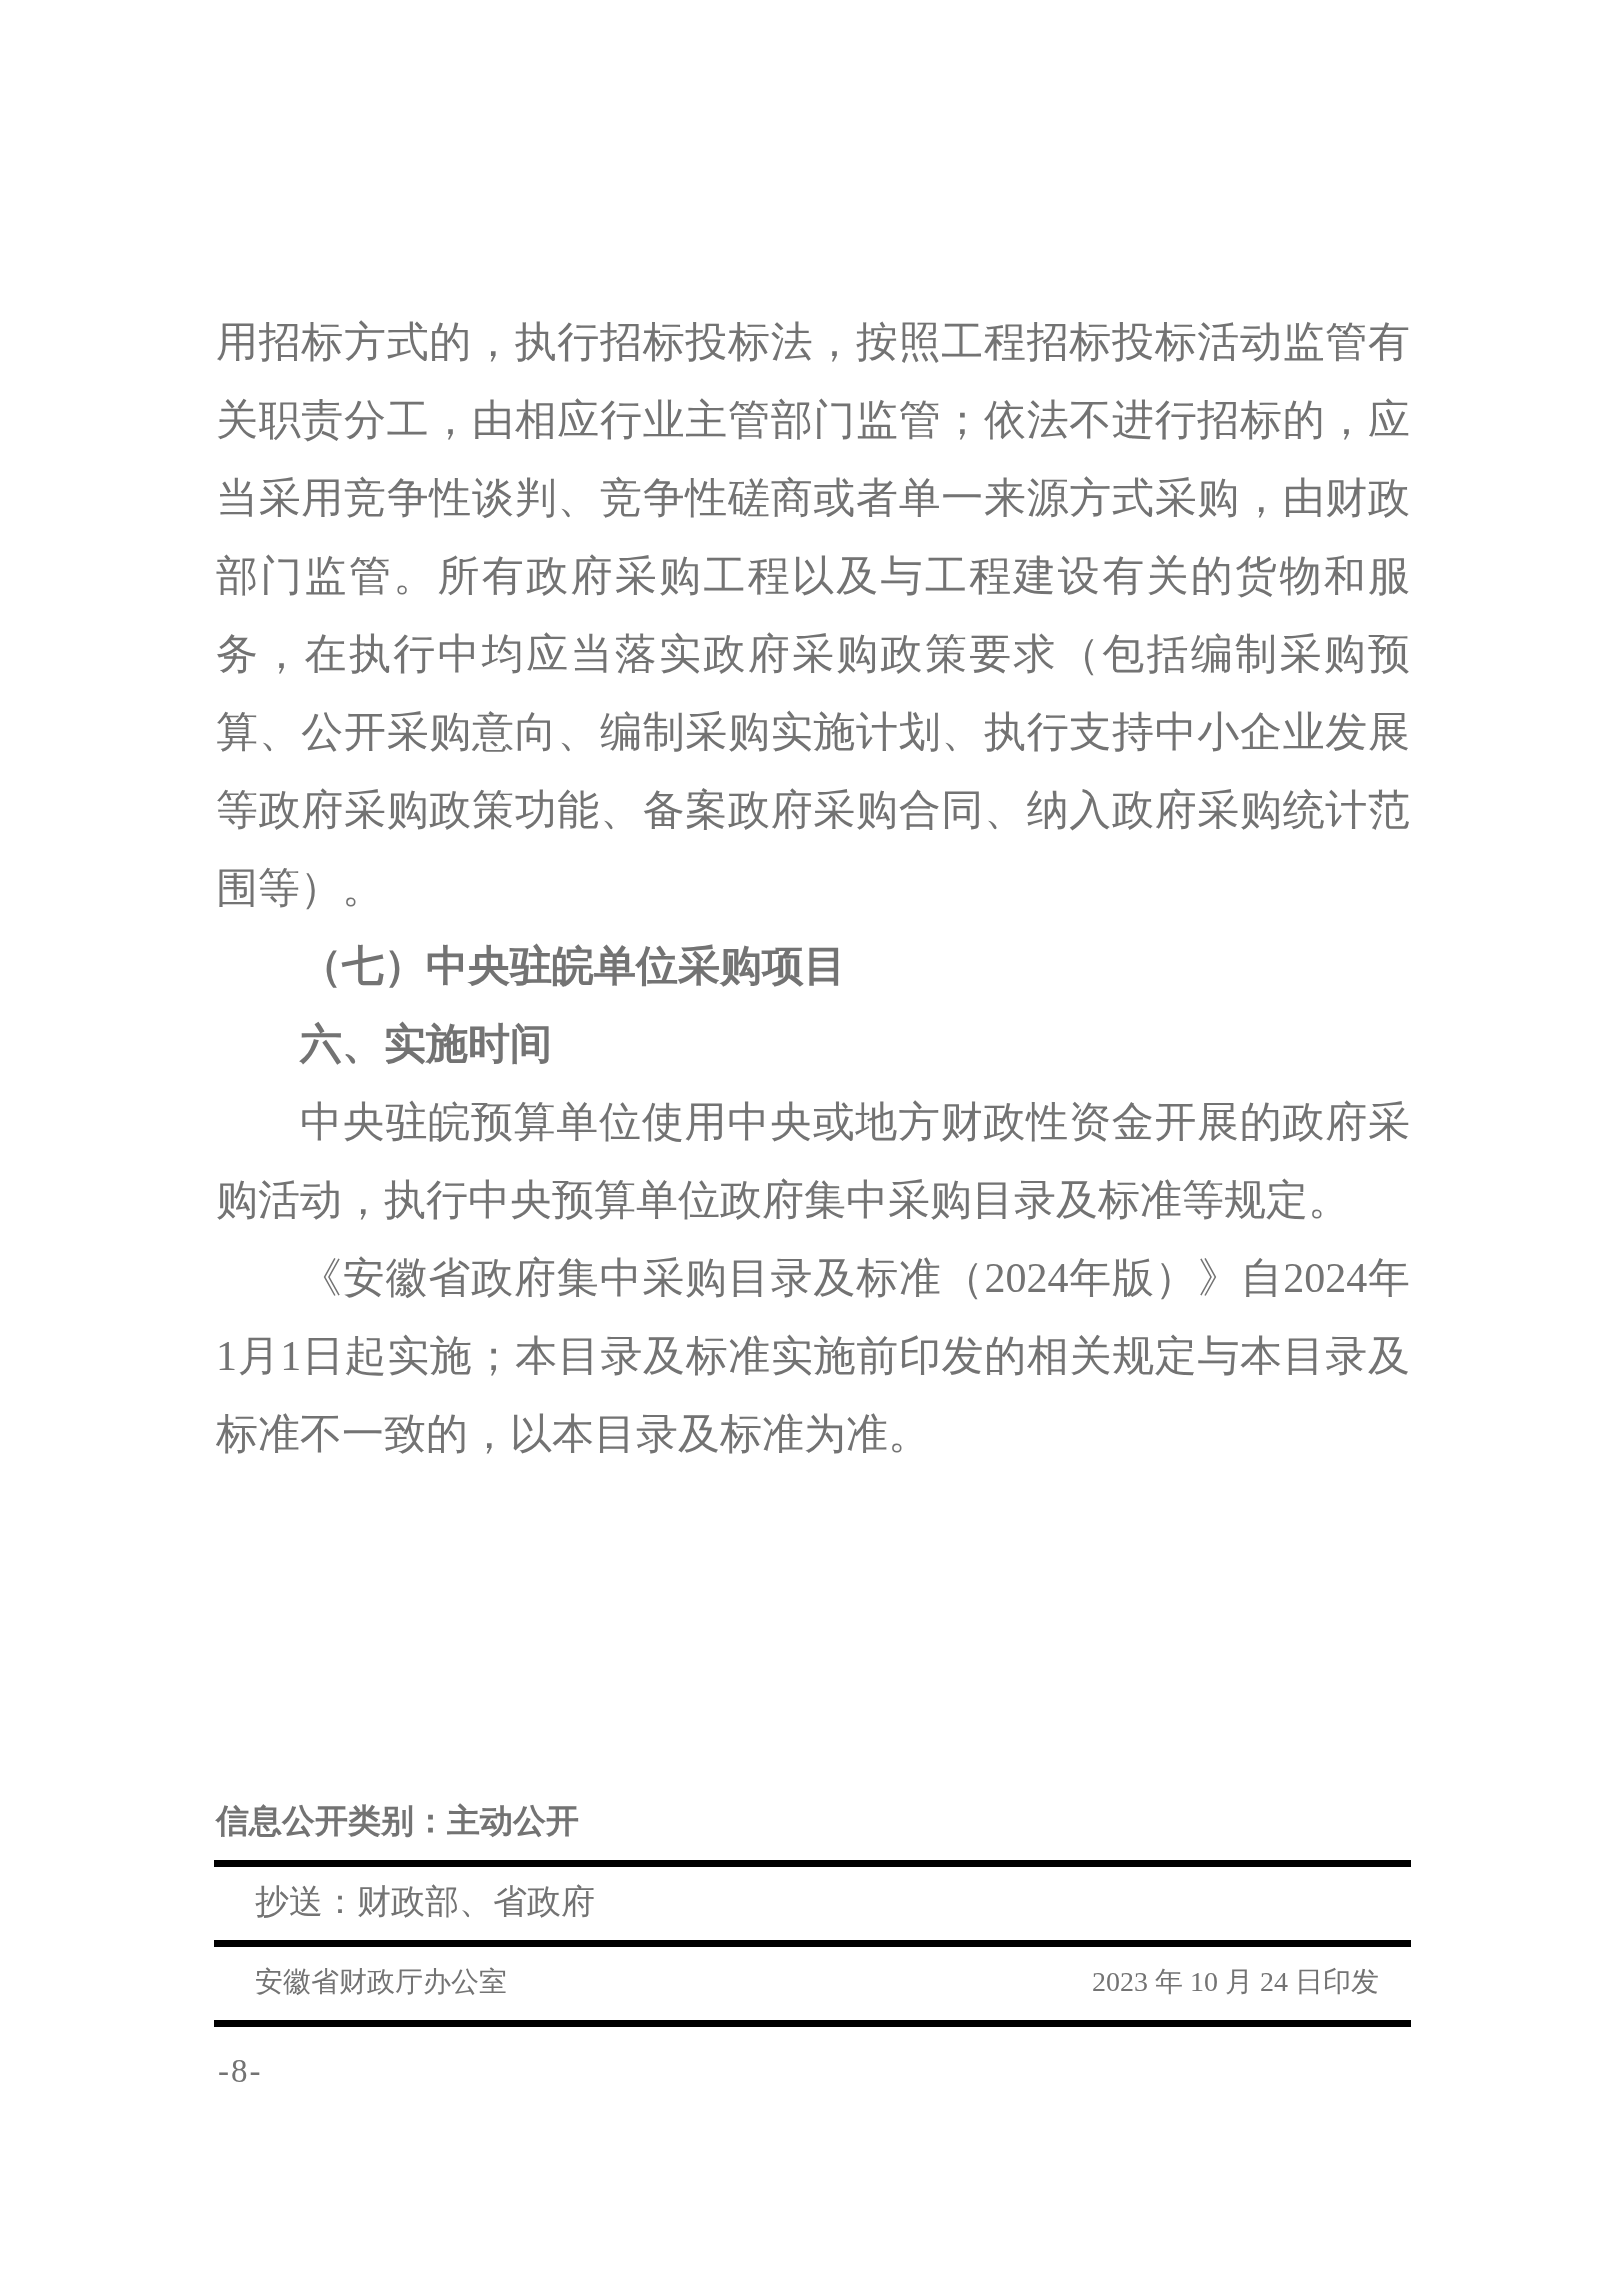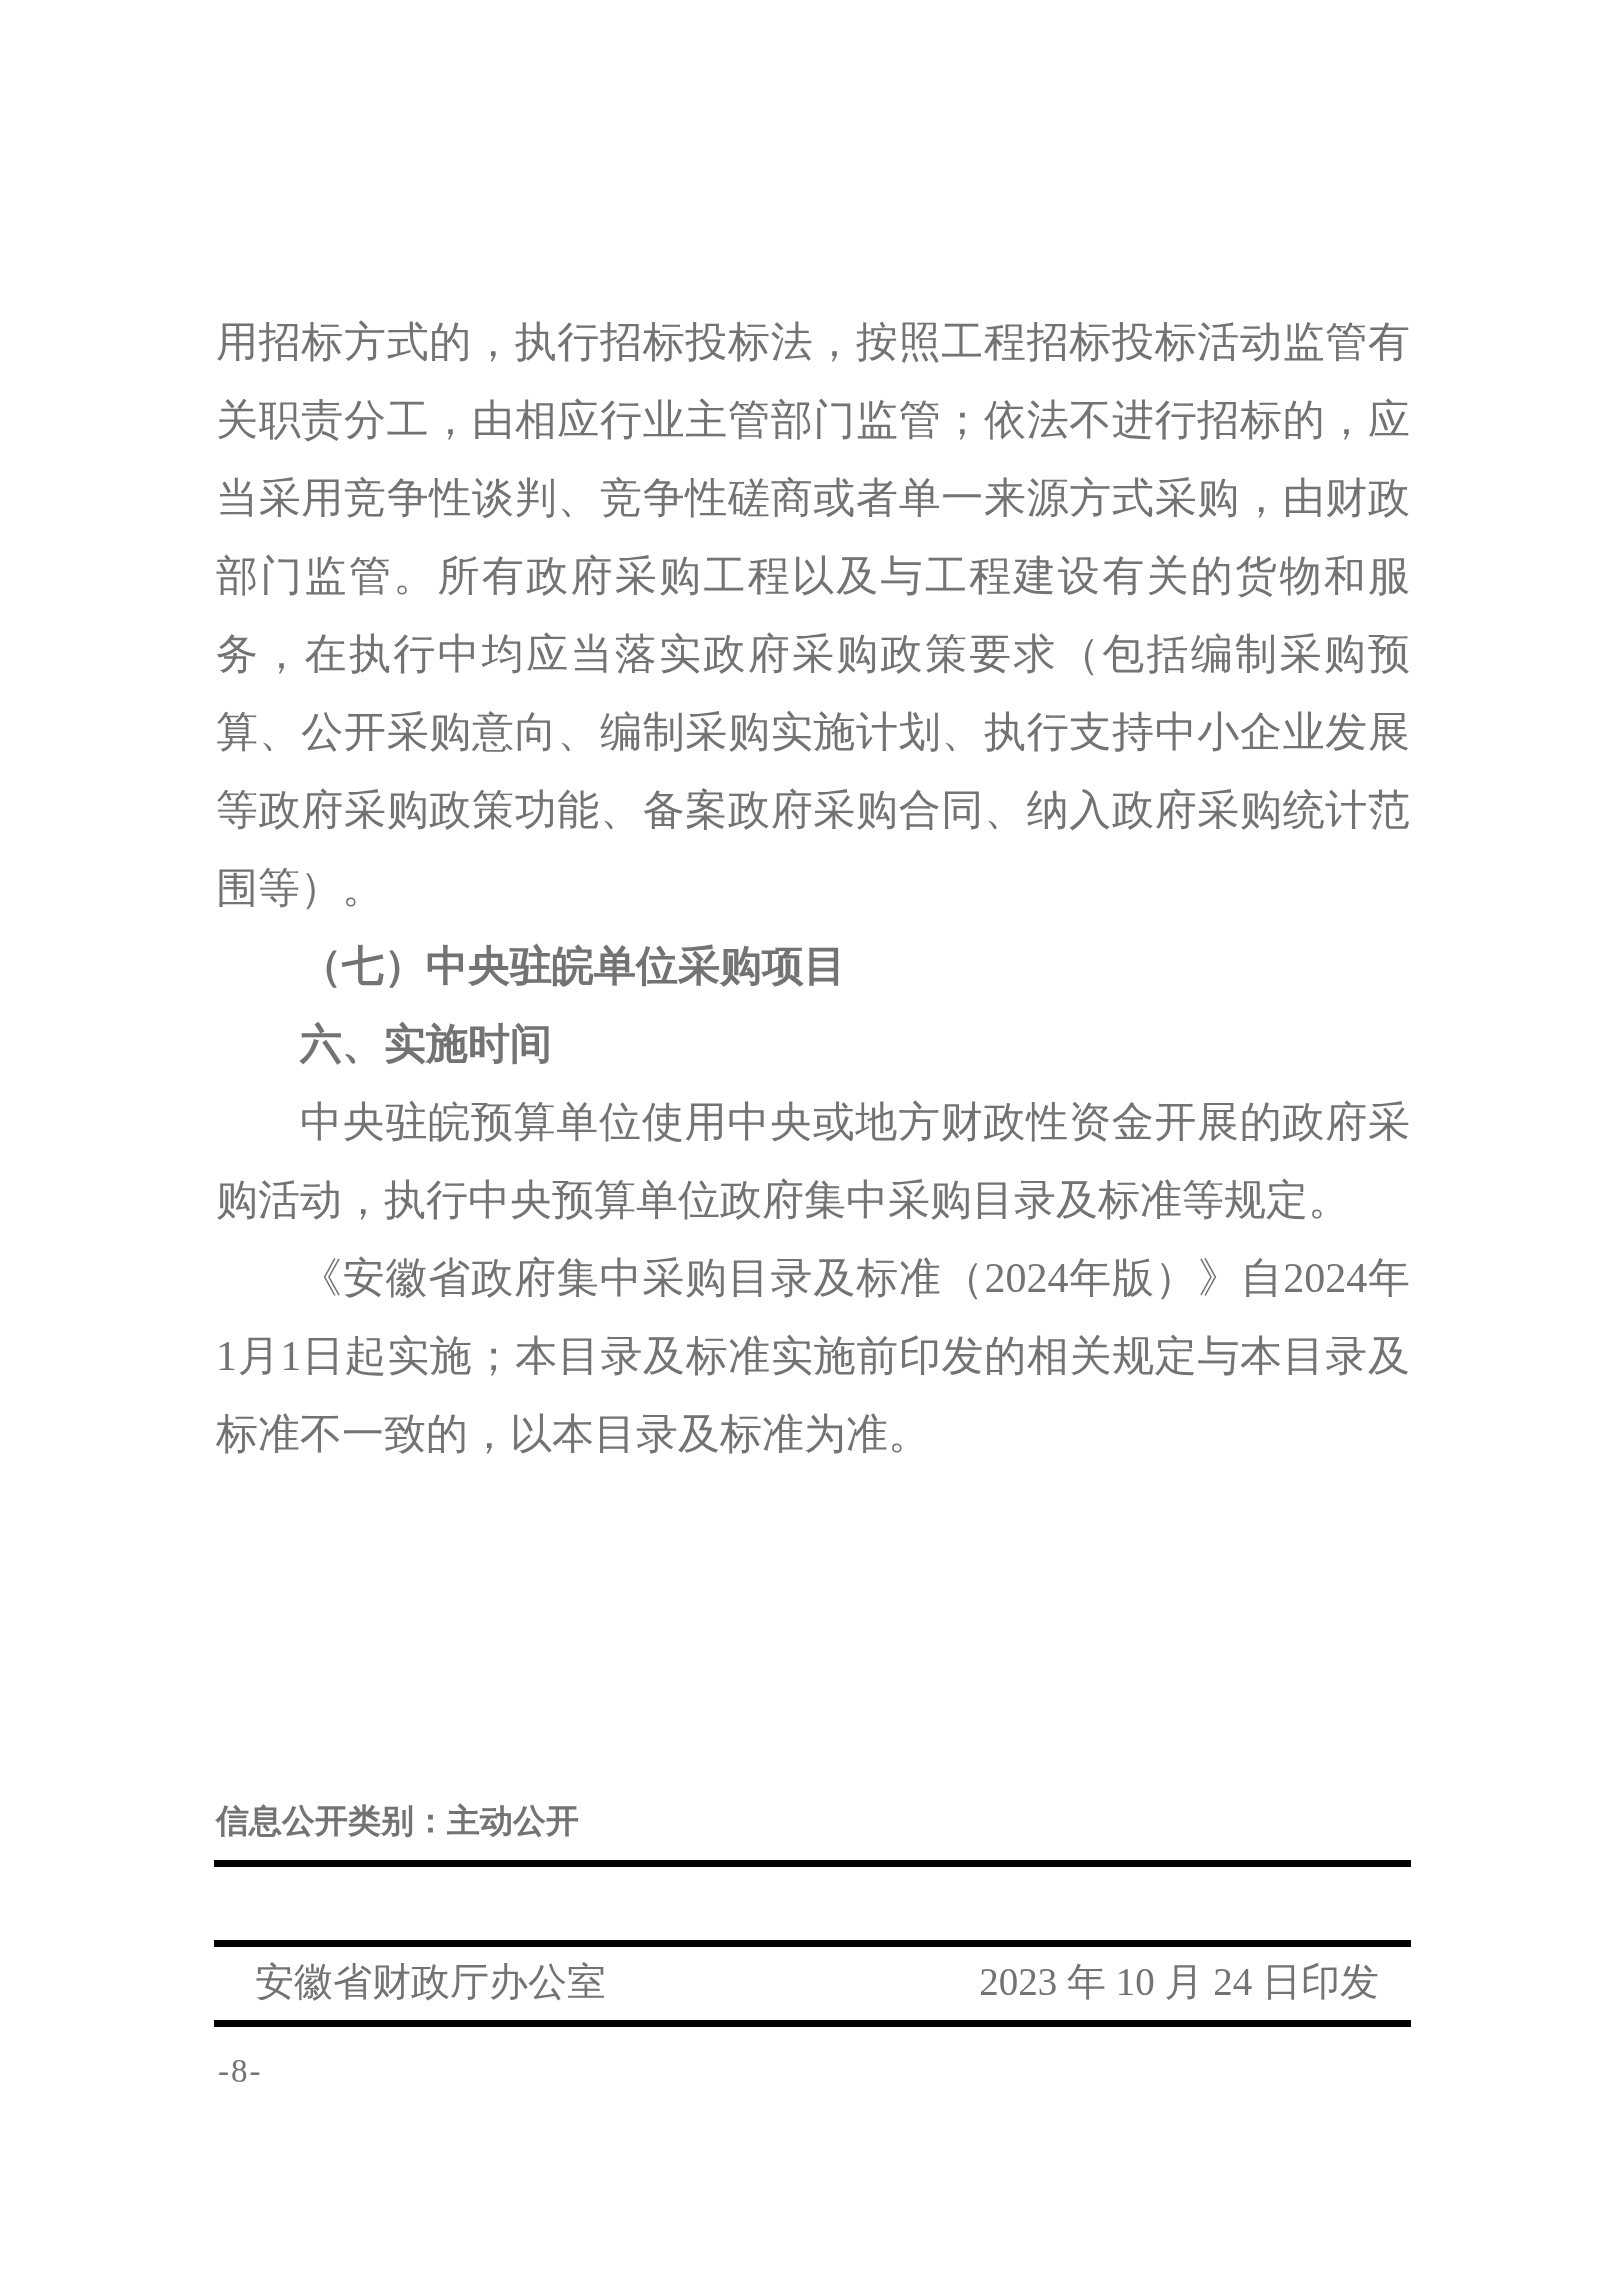--- a/index.html
+++ b/index.html
@@ -68,21 +68,21 @@
     line-height: 47px;
   }
   .issuer-row {
     position: absolute;
     left: 255px;
     top: 1957px;
     width: 1124px;
     display: flex;
     justify-content: space-between;
     align-items: baseline;
-    font-size: 39px;
+    font-size: 28px;
     line-height: 49px;
   }
   .page-number {
     position: absolute;
     left: 218px;
     top: 2050px;
     font-size: 33px;
     line-height: 43px;
     letter-spacing: 2px;
   }
@@ -97,20 +97,21 @@
     <p class="para heading">（七）中央驻皖单位采购项目</p>
     <p class="para heading">六、实施时间</p>
     <p class="para">中央驻皖预算单位使用中央或地方财政性资金开展的政府采购活动，执行中央预算单位政府集中采购目录及标准等规定。</p>
     <p class="para">《安徽省政府集中采购目录及标准（2024年版）》自2024年1月1日起实施；本目录及标准实施前印发的相关规定与本目录及标准不一致的，以本目录及标准为准。</p>
   </div>
 
   <div class="disclosure">信息公开类别：主动公开</div>
 
   <div class="rule rule-1"></div>
 
+  <div class="cc-line">抄送：财政部、省政府</div>
 
   <div class="rule rule-2"></div>
 
   <div class="issuer-row">
     <span>安徽省财政厅办公室</span>
     <span>2023 年 10 月 24 日印发</span>
   </div>
 
   <div class="rule rule-3"></div>
 

